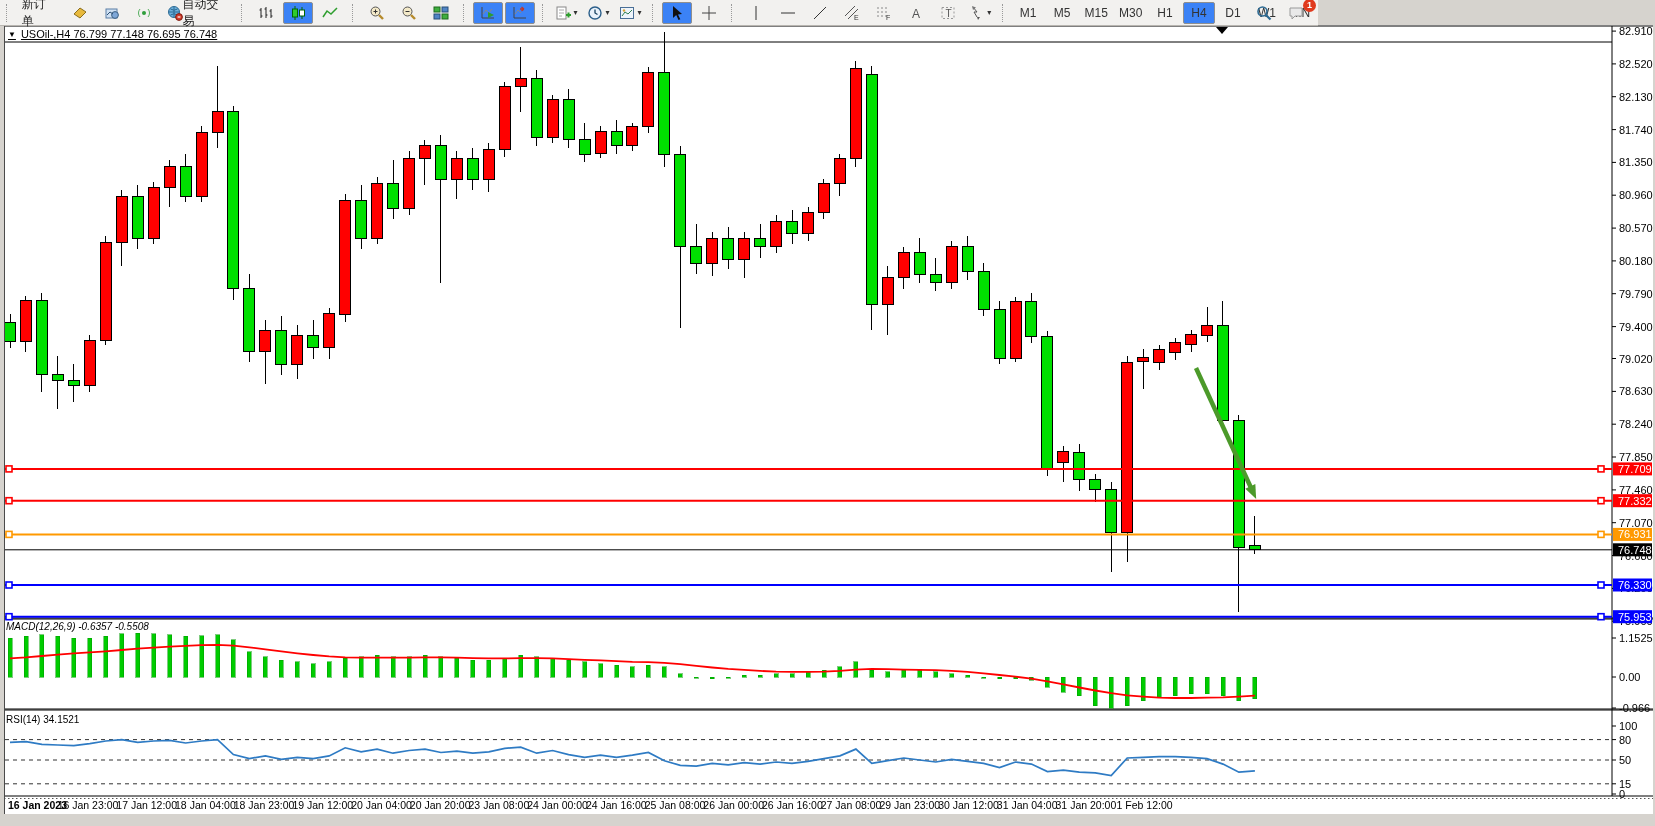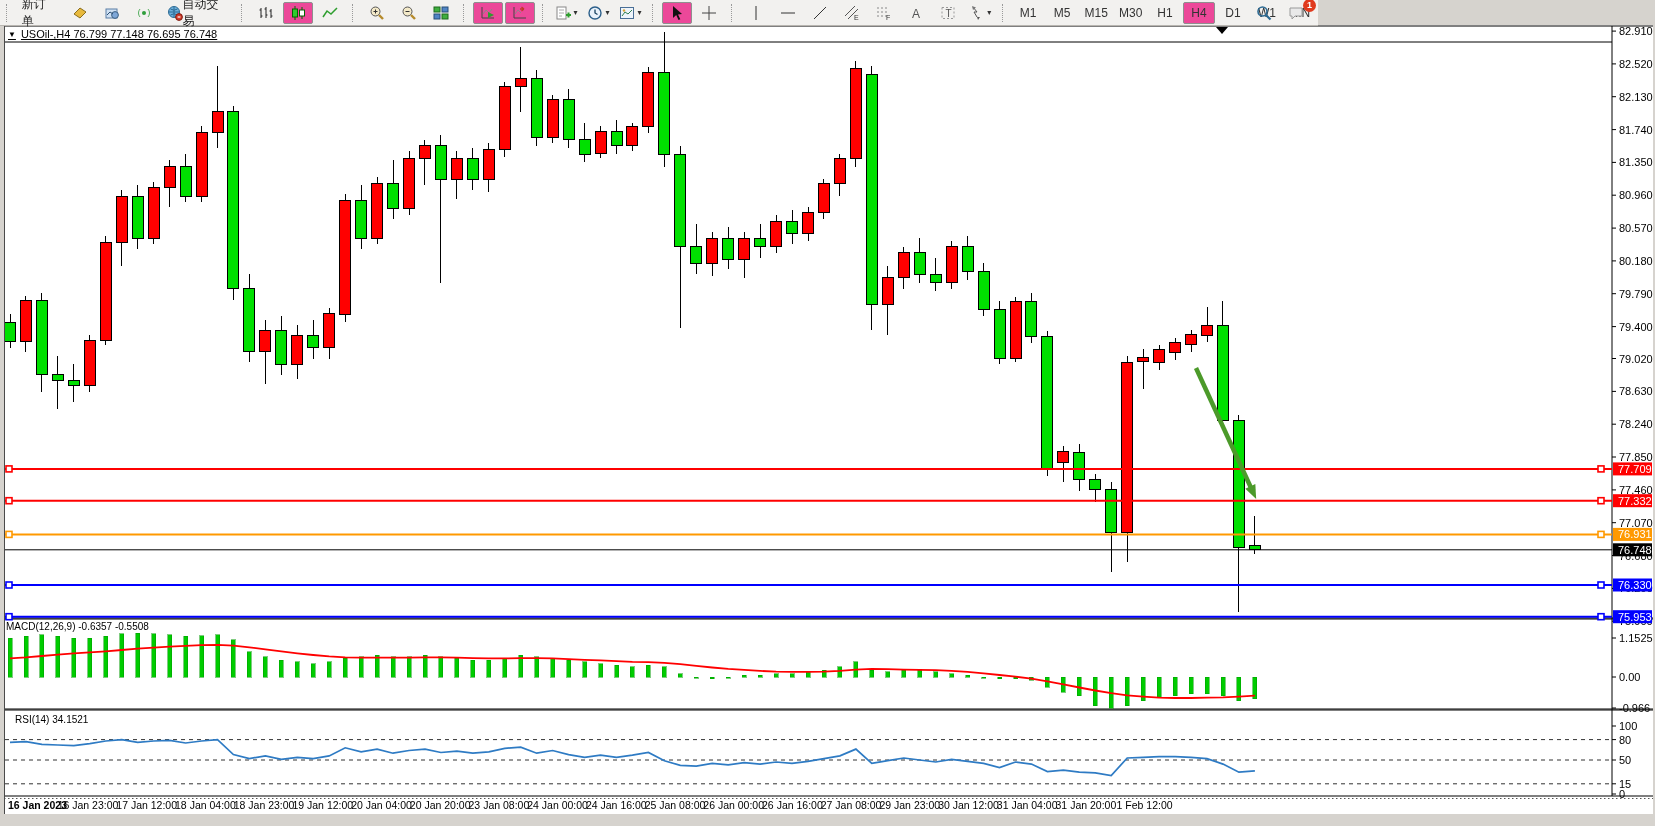--- a/index.html
+++ b/index.html
@@ -3,36 +3,36 @@
 <meta charset="utf-8">
 <style>
   html,body{margin:0;padding:0;width:1655px;height:826px;overflow:hidden;background:#d6d3ce;
     font-family:"Liberation Sans", sans-serif;}
   
   #toolbar{position:absolute;left:0;top:0;width:1318px;height:25px;background:#f2f1ef;
     border-bottom:1px solid #b8b5b0;display:flex;align-items:center;z-index:20;}
   .sep{width:4px;height:18px;border-left:1px dotted #9a9a9a;margin:0 4px 0 6px;}
   .tbtn{height:20px;min-width:22px;display:flex;align-items:center;justify-content:center;
     margin:0 1px;border:1px solid transparent;border-radius:2px;font-size:11px;color:#222;cursor:default;padding:0 3px;}
-  .tbtn.active{border:1px solid #8f8f8f;background:#ec4899;}
+  .tbtn.active{border:1px solid #8f8f8f;background:#3b82f6;}
   .tbtn .caret{font-size:8px;margin-left:2px;color:#333;}
   .txtbtn{font-size:12px;padding:0 5px;}
   .tf{font-size:12px;padding:0 4px;color:#333;}
   .i16{width:16px;height:16px;display:inline-block;position:relative;}
   #tb-right{position:absolute;right:6px;top:2px;display:flex;align-items:center;}
   .badge{position:absolute;top:-4px;right:-6px;background:#e03a1e;color:#fff;border-radius:50%;
     width:13px;height:13px;font-size:9px;line-height:13px;text-align:center;font-weight:bold;}
   
   #chartwrap{position:absolute;left:0;top:25px;width:1655px;height:801px;background:#fff;}
   #svgholder{position:absolute;left:0;top:0;}
   .overlay{position:absolute;z-index:5;color:#000;white-space:nowrap;}
   #chart-title{left:8px;top:3px;font-size:11px;text-decoration:underline;}
   #chart-title .tri{font-size:8px;margin-right:5px;vertical-align:1px;}
-  #macd-label{left:6px;top:596px;font-size:10px;}
-  #rsi-label{left:15px;top:689px;font-size:10px;}
+  #macd-label{left:6px;top:596px;font-size:10px;font-style:italic;}
+  #rsi-label{left:6px;top:689px;font-size:10px;}
   #leftedge{position:absolute;left:0;top:0;width:4px;height:801px;background:#d6d3ce;border-right:1px solid #4a4a4a;}
   #rightedge{position:absolute;right:0;top:0;width:2px;height:801px;background:#d6d3ce;}
   #bottomedge{position:absolute;left:0;top:789px;width:1655px;height:12px;background:#d6d3ce;}
   svg text{font-family:"Liberation Sans", sans-serif;}
 </style>
 </head>
 <body>
 
 <div id="toolbar">
   <div class="sep"></div>

